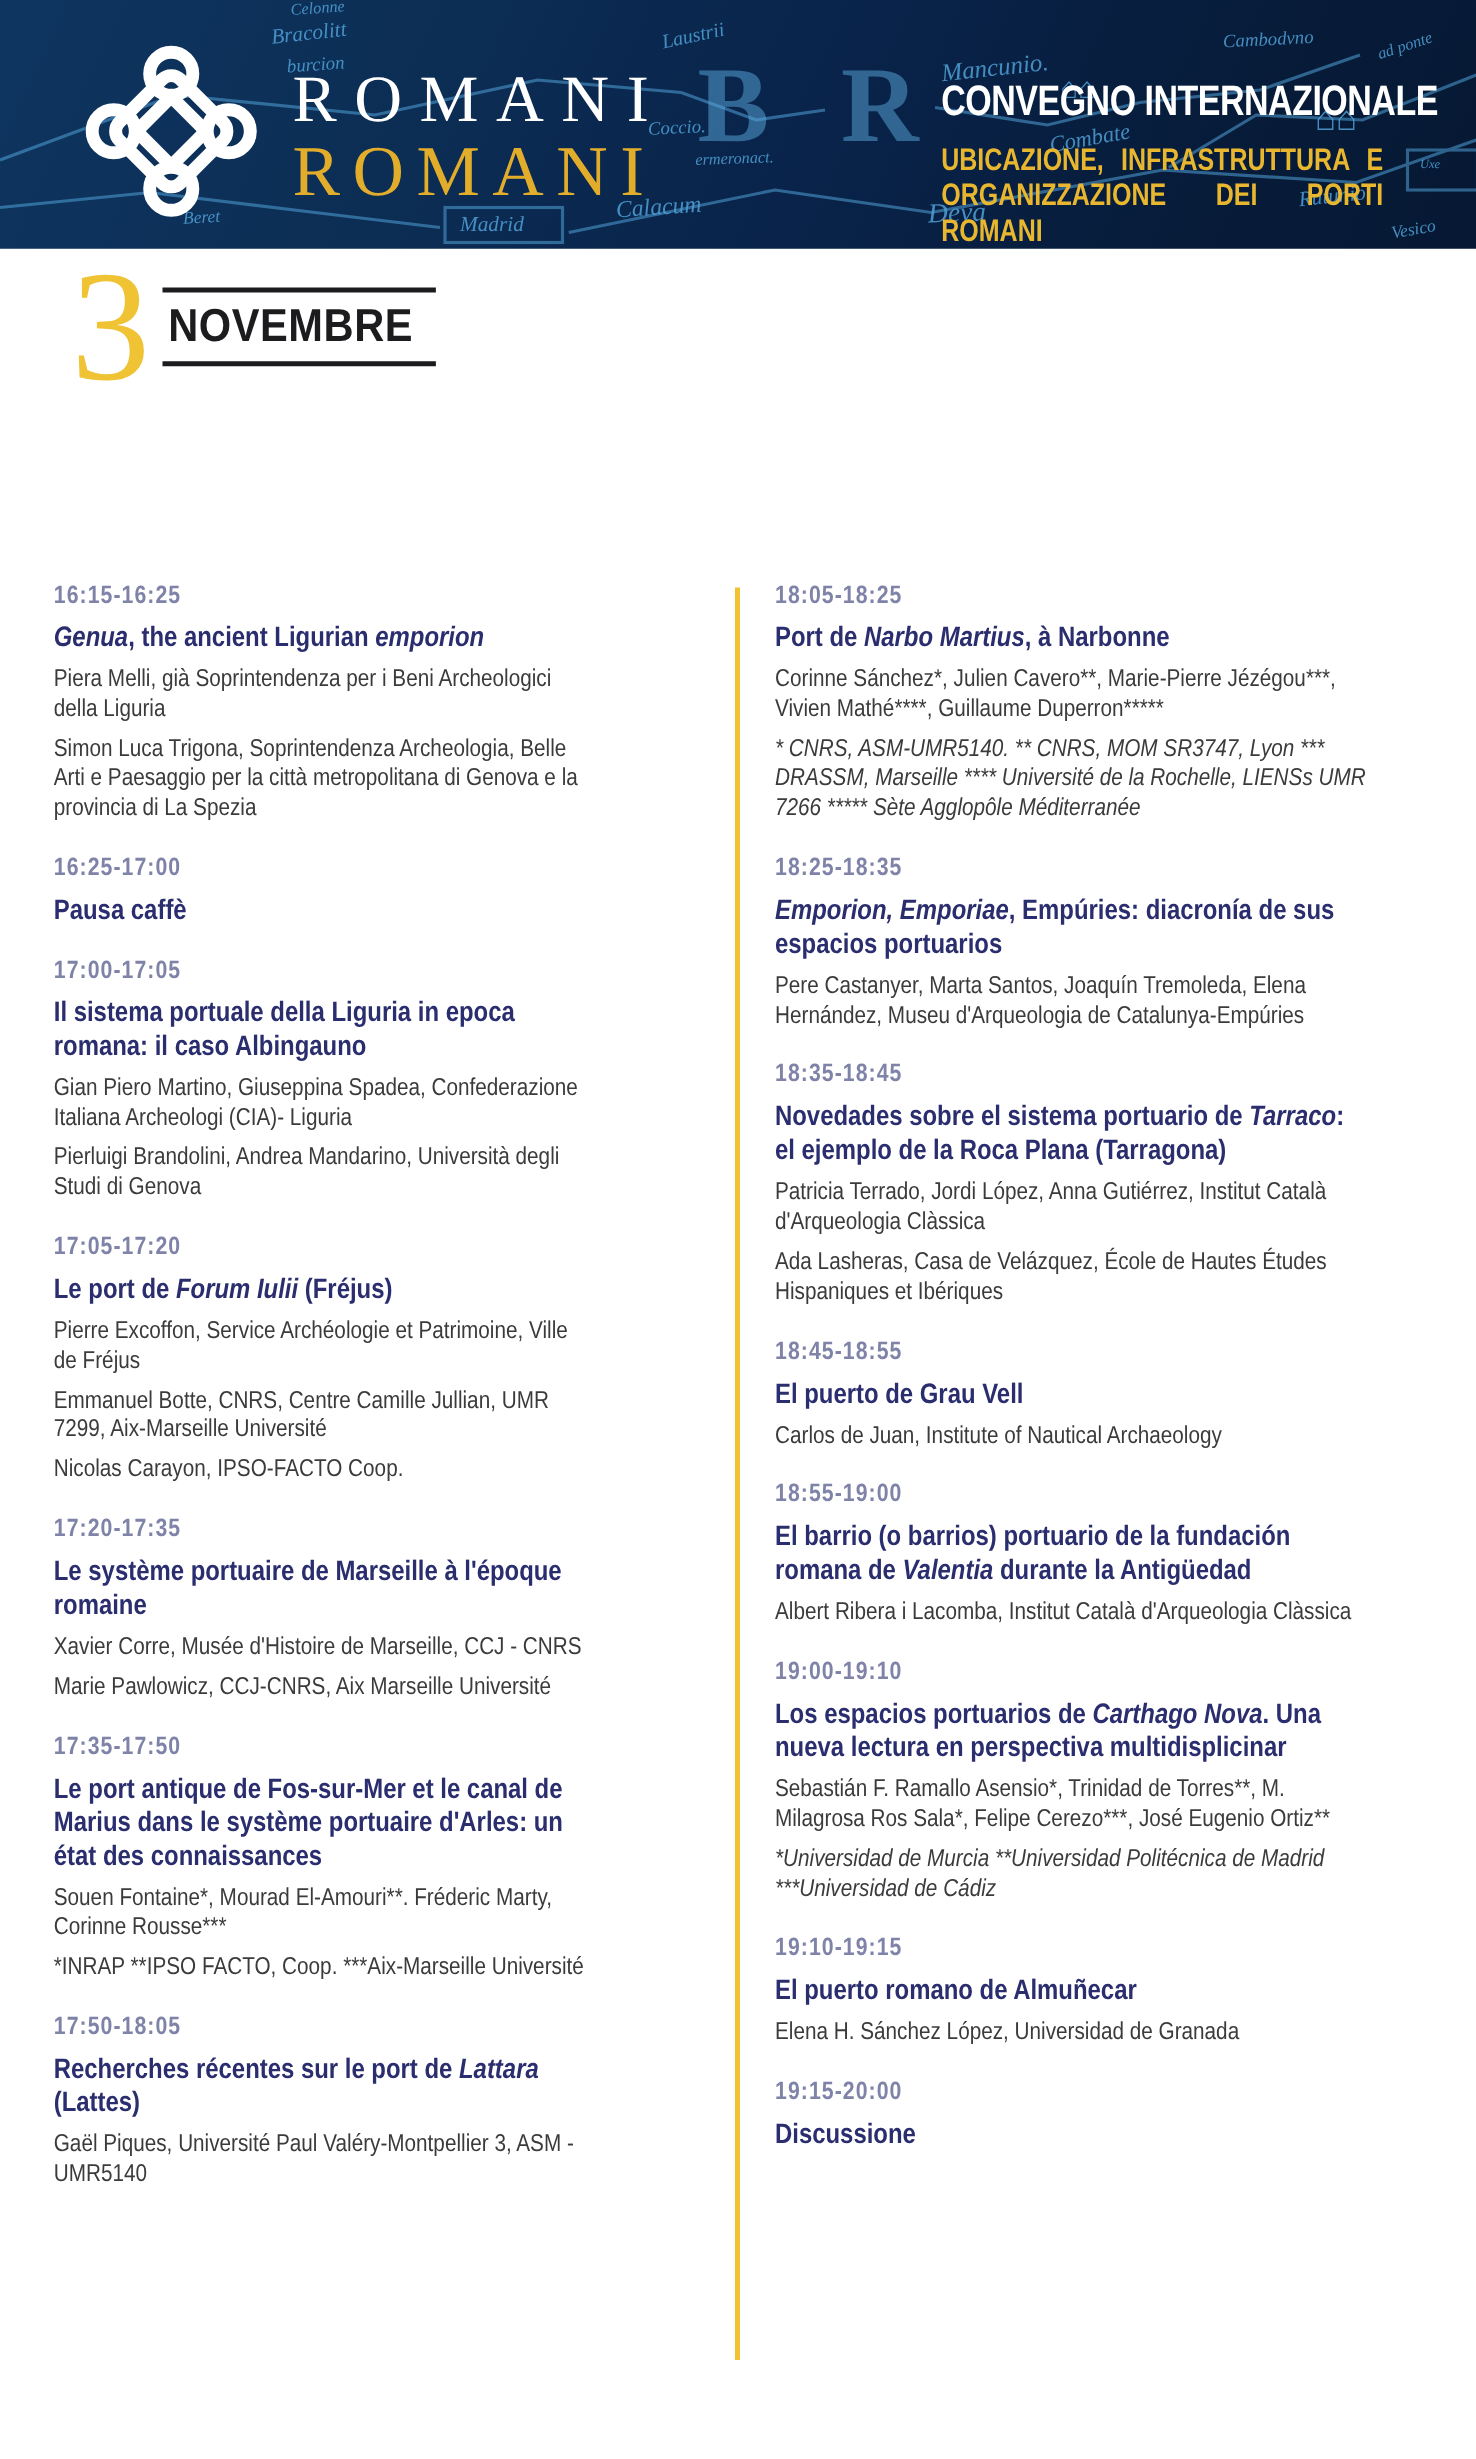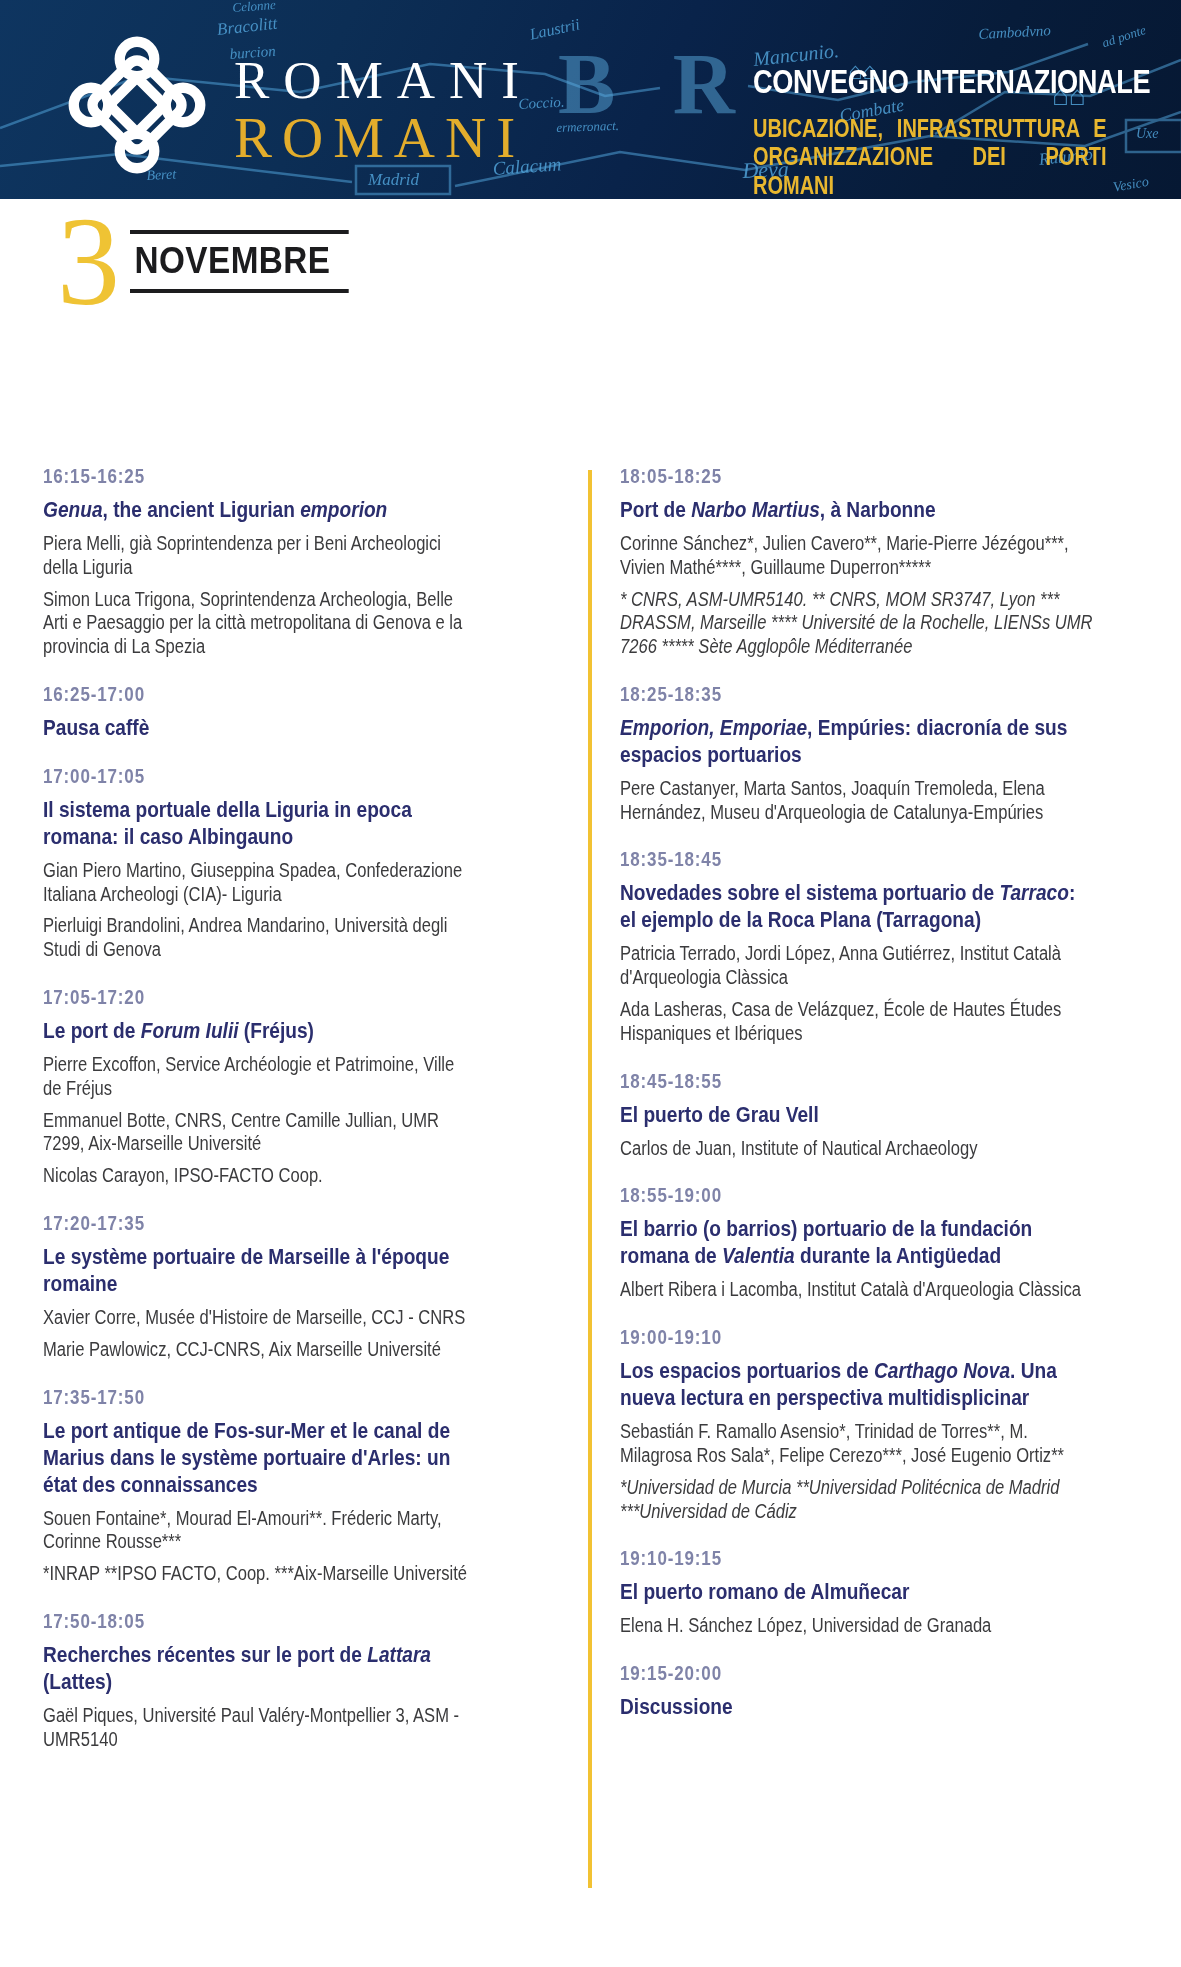--- a/index.html
+++ b/index.html
@@ -77,21 +77,21 @@
         <span class="map-label" style="left: 1100px; top: 36px; font-size: 13px; transform: rotate(-18deg);">ad ponte</span>
         <span class="map-label" style="left: 518px; top: 96px; font-size: 15px; transform: rotate(-3deg);">Coccio.</span>
         <span class="map-label" style="left: 556px; top: 120px; font-size: 13px; transform: rotate(-2deg);">ermeronact.</span>
         <span class="map-label" style="left: 838px; top: 106px; font-size: 18px; transform: rotate(-10deg);">Combate</span>
         <span class="map-label" style="left: 848px; top: 58px; font-size: 24px; transform: rotate(0deg);">⌂⌂</span>
         <span class="map-label" style="left: 1052px; top: 80px; font-size: 28px; transform: rotate(0deg);">⌂⌂</span>
         <span class="map-label" style="left: 368px; top: 170px; font-size: 17px; transform: rotate(0deg);">Madrid</span>
         <span class="map-label" style="left: 492px; top: 158px; font-size: 19px; transform: rotate(-4deg);">Calacum</span>
         <span class="map-label" style="left: 742px; top: 158px; font-size: 22px; transform: rotate(-2deg);">Deva</span>
         <span class="map-label" style="left: 1038px; top: 150px; font-size: 17px; transform: rotate(-6deg);">Rutunio</span>
-        <span class="map-label" style="left: 1136px; top: 126px; font-size: 14px; transform: rotate(0deg);">Uxe</span>
+        <span class="map-label" style="left: 1136px; top: 126px; font-size: 10px; transform: rotate(0deg);">Uxe</span>
         <span class="map-label" style="left: 146px; top: 168px; font-size: 14px; transform: rotate(-3deg);">Beret</span>
         <span class="map-label" style="left: 1112px; top: 180px; font-size: 14px; transform: rotate(-10deg);">Vesico</span>
       </div>
 
     <div class="logo">
       <svg class="knot" width="138" height="138" viewBox="0 0 120 120">
         <g fill="none" stroke="#ffffff" stroke-width="9">
           <circle cx="60" cy="20" r="15"></circle>
           <circle cx="100" cy="60" r="15"></circle>
           <circle cx="60" cy="100" r="15"></circle>

